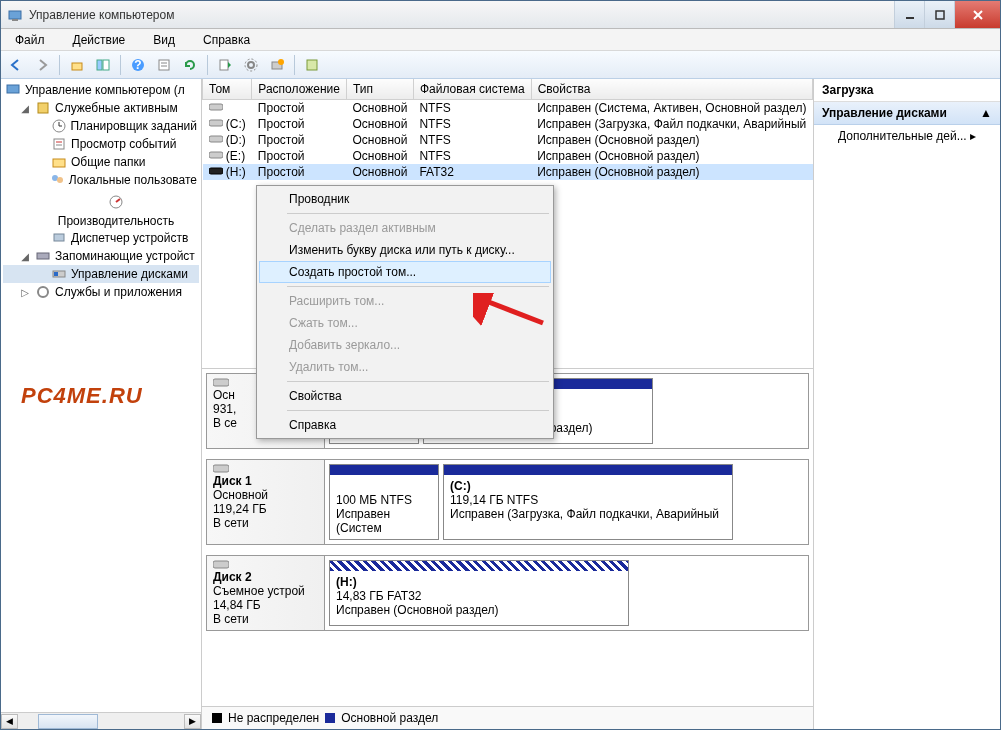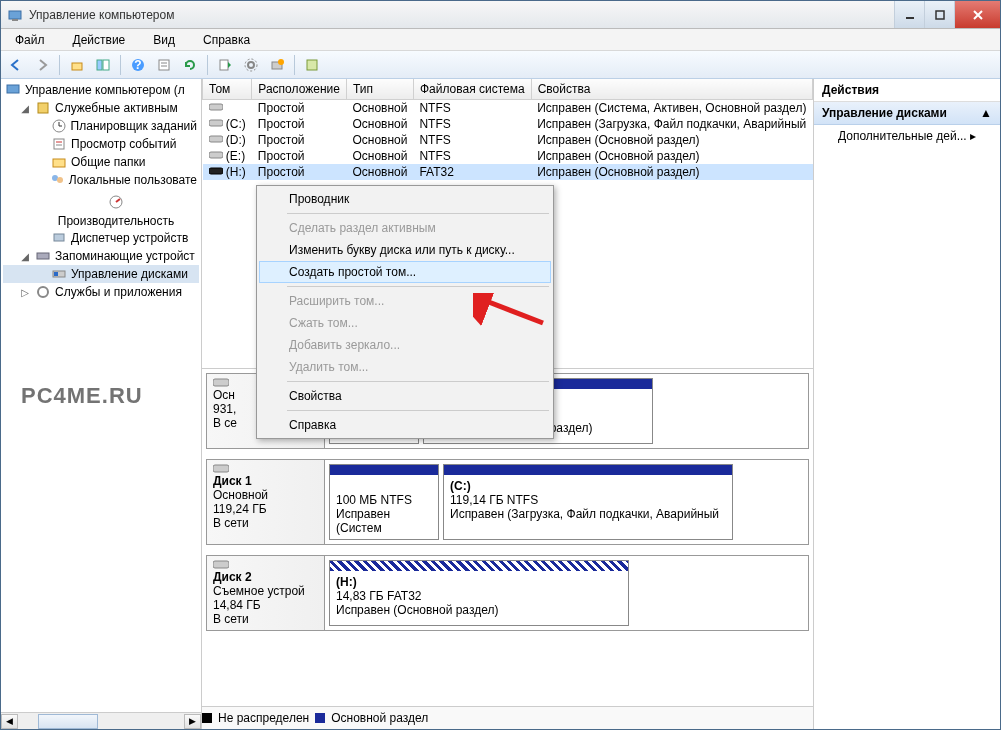--- a/index.html
+++ b/index.html
@@ -15,38 +15,38 @@
   .menubar span { padding: 2px 8px; }
   .toolbar { height: 28px; background: linear-gradient(to bottom,#f7fbff,#e4ecf6); border-bottom: 1px solid #bcd0e6; display: flex; align-items: center; padding: 0 4px; gap: 4px; }
   .toolbar .tb { width: 22px; height: 22px; display:flex; align-items:center; justify-content:center; border:1px solid transparent; border-radius:2px;}
   .toolbar .sep { width:1px; height:20px; background:#b8c9da; margin:0 2px;}
   .body { flex: 1; display: flex; min-height: 0; }
   .tree { width: 201px; border-right: 1px solid #ccc; overflow: hidden; padding: 2px; position:relative; }
   .tree-item { display: flex; align-items: center; padding: 1px 2px; white-space: nowrap; gap:4px;}
   .tree-expander { width: 12px; text-align:center; color:#666; font-size:10px;}
   .tree-icon { width:16px; height:16px; display:inline-flex; align-items:center; justify-content:center;}
   .tree-item.selected { background:#d7e4f2;}
-  .watermark { position:absolute; bottom:320px; left:20px; font-family: Arial; font-size:22px; color:#737373; font-weight:bold; letter-spacing:1px; pointer-events:none;}
+  .watermark { position:absolute; bottom:320px; left:20px; font-family: Arial; font-size:22px; color:#c2410c; font-style:italic; font-weight:bold; letter-spacing:1px; pointer-events:none;}
   .main { flex: 1; display: flex; flex-direction:column; border-right:1px solid #ccc; min-width:0; min-height:0;}
   .table-wrap { height: 290px; overflow:hidden; border-bottom:1px solid #ccc;}
   table.volumes { width:100%; border-collapse: collapse; }
   table.volumes th { text-align:left; background:linear-gradient(to bottom,#fdfdfd,#ececec); border:1px solid #d0d0d0; border-top:none; padding:3px 6px; font-weight:normal;}
   table.volumes td { padding:1px 6px; white-space:nowrap;}
   table.volumes tr.selected td { background:#cce4ff;}
   .vol-icon { display:inline-block; width:14px; height:10px;}
   .disks { flex:1; overflow:auto; padding:4px; background:#fff; min-height:0;}
   .disk { border:1px solid #999; margin-bottom:10px; display:flex; min-height:76px;}
   .disk-label { width:118px; background:linear-gradient(to right,#f7f7f7,#f0f0f0); border-right:1px solid #999; padding:4px 6px;}
   .disk-label b { display:block;}
   .disk-parts { flex:1; display:flex; padding:4px; gap:4px;}
   .part { border:1px solid #888; padding:4px 6px; overflow:hidden;}
   .part .stripe { height:10px; margin:-4px -6px 4px -6px;}
   .stripe.primary { background:#1a2a9a;}
   .stripe.hatch { background: repeating-linear-gradient(45deg,#1a2a9a,#1a2a9a 3px,#fff 3px,#fff 6px);}
-  .legend { display:flex; align-items:center; gap:6px; padding:4px 0; border-top:1px solid #ccc; background:#f9f9f9;}
+  .legend { display:flex; align-items:center; gap:6px; padding:4px 10px; border-top:1px solid #ccc; background:#f9f9f9;}
   .legend .sw { width:10px; height:10px; display:inline-block;}
   .actions { width:186px; background:#fff; display:flex; flex-direction:column;}
   .actions-header { padding:4px 8px; font-weight:bold; border-bottom:1px solid #ddd;}
   .actions-band { background:linear-gradient(to bottom,#e9f1fb,#d2e3f7); padding:4px 8px; border-bottom:1px solid #b9d0ea; display:flex; justify-content:space-between; font-weight:bold;}
   .actions-item { padding:4px 8px 4px 24px;}
   .contextmenu { position:absolute; left:255px; top:184px; width:298px; background:#f2f2f2; border:1px solid #999; box-shadow:2px 2px 6px rgba(0,0,0,0.3); padding:2px;}
   .contextmenu .mi { padding:4px 8px 4px 30px; white-space:nowrap;}
   .contextmenu .mi.disabled { color:#9a9a9a;}
   .contextmenu .mi.highlight { background:#def0ff; border:1px solid #a7d3ff; padding:3px 7px 3px 29px;}
   .contextmenu .msep { height:1px; background:#ccc; margin:3px 2px 3px 28px;}
@@ -375,21 +375,21 @@
         </div>
       <div class="legend">
         <span class="sw" style="background:#000"></span>
         <span>Не распределен</span>
         <span class="sw" style="background:#1a2a9a"></span>
         <span>Основной раздел</span>
       </div>
     </div>
 
     <div class="actions">
-      <div class="actions-header">Действия</div>
+      <div class="actions-header">Загрузка</div>
       <div class="actions-band">
         <span>Управление дисками</span>
         <span>▲</span>
       </div>
       <div class="actions-item">
         <span>Дополнительные дей...</span>&nbsp;▸
       </div>
     </div>
   </div>
 

